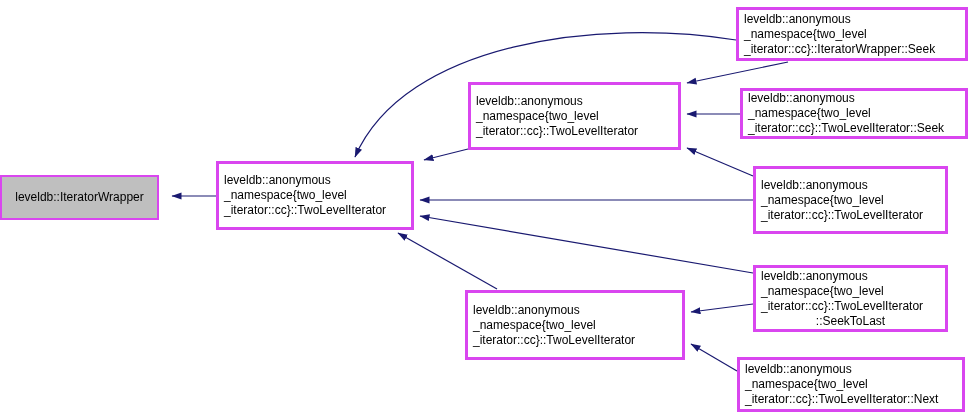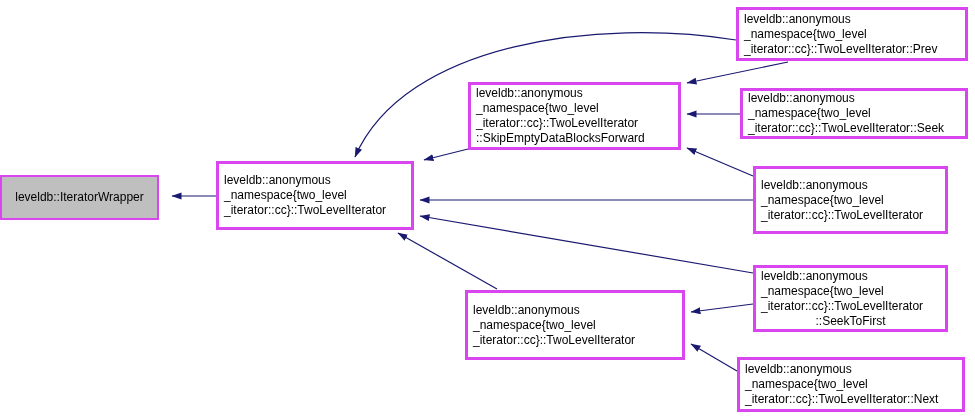--- a/index.html
+++ b/index.html
@@ -78,46 +78,45 @@
   <div class="node" style="left:216px; top:161px; width:198px; height:69px;">
     <div class="ln">leveldb::anonymous</div>
     <div class="ln">_namespace{two_level</div>
     <div class="ln">_iterator::cc}::TwoLevelIterator</div>
   </div>
 
   <div class="node" style="left:468px; top:82px; width:213px; height:68px;">
     <div class="ln">leveldb::anonymous</div>
     <div class="ln">_namespace{two_level</div>
     <div class="ln">_iterator::cc}::TwoLevelIterator</div>
-    <div class="ln">::SkipEmptyDataBlocksForward</div>
   </div>
 
   <div class="node" style="left:736px; top:7px; width:232px; height:54px;">
     <div class="ln">leveldb::anonymous</div>
     <div class="ln">_namespace{two_level</div>
-    <div class="ln">_iterator::cc}::TwoLevelIterator::Prev</div>
+    <div class="ln">_iterator::cc}::IteratorWrapper::Seek</div>
   </div>
 
   <div class="node" style="left:740px; top:88px; width:228px; height:51px;">
     <div class="ln">leveldb::anonymous</div>
     <div class="ln">_namespace{two_level</div>
     <div class="ln">_iterator::cc}::TwoLevelIterator::Seek</div>
   </div>
 
   <div class="node" style="left:753px; top:166px; width:195px; height:68px;">
     <div class="ln">leveldb::anonymous</div>
     <div class="ln">_namespace{two_level</div>
     <div class="ln">_iterator::cc}::TwoLevelIterator</div>
   </div>
 
   <div class="node" style="left:753px; top:265px; width:195px; height:67px;">
     <div class="ln">leveldb::anonymous</div>
     <div class="ln">_namespace{two_level</div>
     <div class="ln">_iterator::cc}::TwoLevelIterator</div>
-    <div class="ln center">::SeekToFirst</div>
+    <div class="ln center">::SeekToLast</div>
   </div>
 
   <div class="node" style="left:465px; top:290px; width:220px; height:70px;">
     <div class="ln">leveldb::anonymous</div>
     <div class="ln">_namespace{two_level</div>
     <div class="ln">_iterator::cc}::TwoLevelIterator</div>
   </div>
 
   <div class="node" style="left:737px; top:357px; width:228px; height:55px;">
     <div class="ln">leveldb::anonymous</div>

